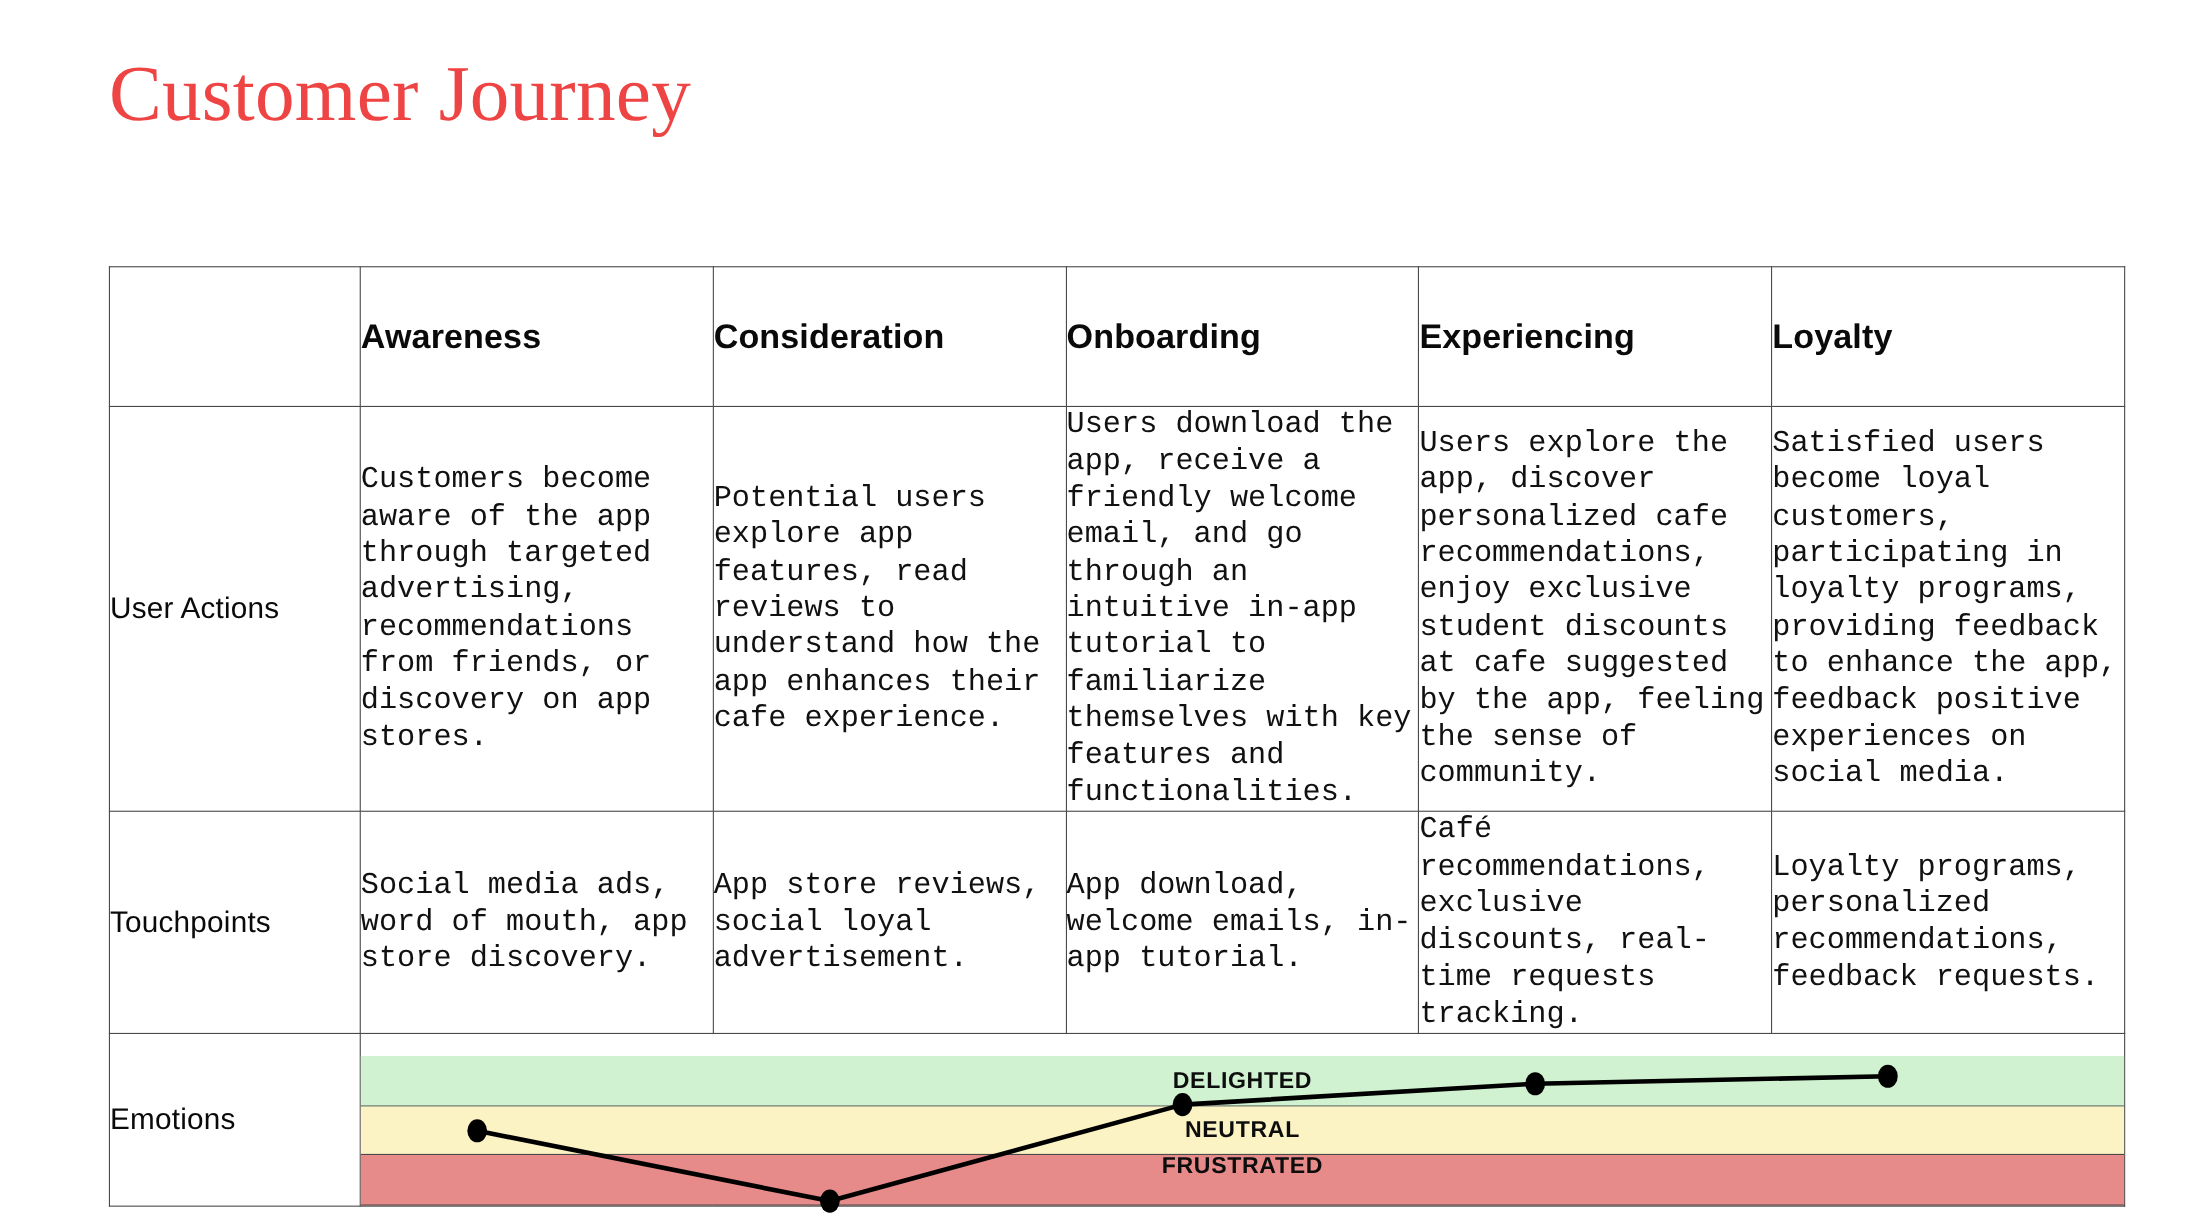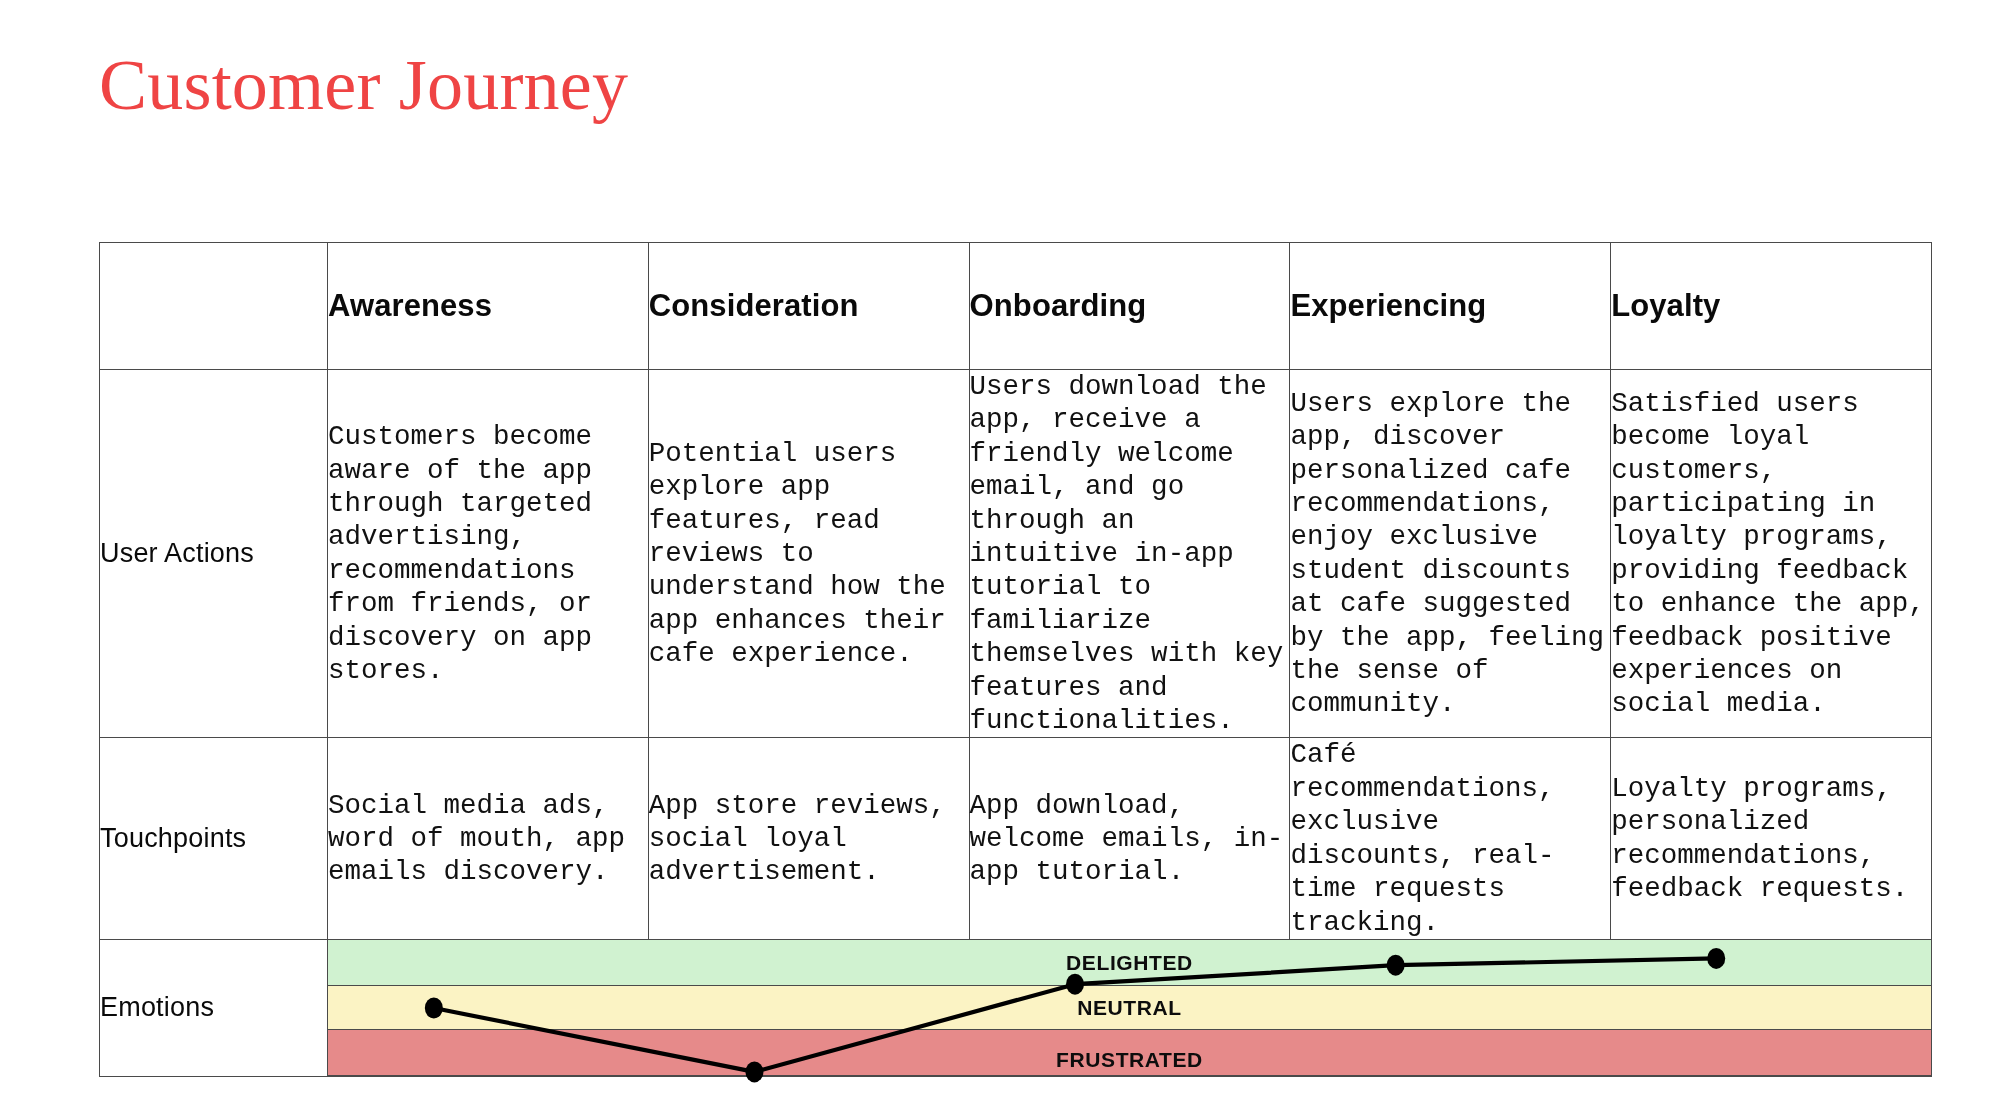--- a/index.html
+++ b/index.html
@@ -51,42 +51,42 @@
     font-family:Liberation Mono, monospace;
   }
   .row-useractions td{height:322px;}
   .row-touchpoints td{height:182px;}
 
   
   .row-emotions > td{height:136px;padding:0;}
   .emotion-label-cell{vertical-align:middle;}
   .emotion-band-cell{position:relative;padding:0;vertical-align:top;}
 
-  .bands{position:relative;width:100%;height:136px;}
+  .bands{position:relative;width:100%;height:136px;margin-top:20px;}
   .band{
     position:absolute;left:0;right:0;
     box-sizing:border-box;
     border-bottom:1.6px solid #4a4a4a;
   }
   .band:last-child{border-bottom:none;}
   .band-delighted{top:0;height:46px;background:#d0f2d0;}
   .band-neutral{top:46px;height:44px;background:#fbf3c4;}
   .band-frustrated{top:90px;height:46px;background:#e68a8a;}
 
   .band-text{
     position:absolute;
     font-size:21px;font-weight:bold;color:#0d0d0d;
     letter-spacing:0.6px;
     white-space:nowrap;
     transform:translate(-50%,-50%);
     left:50%;
   }
   .bt-delighted{top:23px;}
   .bt-neutral{top:68px;}
-  .bt-frustrated{top:120px;}
+  .bt-frustrated{top:100px;}
 
   .emotion-svg{
     position:absolute;left:0;top:0;
     width:100%;height:136px;
     overflow:visible;
     pointer-events:none;
   }
 </style>
 </head>
 <body>
@@ -133,21 +133,21 @@
       <td class="body-cell">Potential users explore app features, read reviews to understand how the app enhances their cafe experience.</td>
       <td class="body-cell">Users download the app, receive a friendly welcome email, and go through an intuitive in-app tutorial to familiarize themselves with key features and functionalities.</td>
       <td class="body-cell">Users explore the app, discover personalized cafe recommendations, enjoy exclusive student discounts at cafe suggested by the app, feeling the sense of community.</td>
       <td class="body-cell">Satisfied users become loyal customers, participating in loyalty programs, providing feedback to enhance the app, feedback positive experiences on social media.</td>
     </tr>
 
     <tr class="row-touchpoints">
       <td>
         <span class="rowlabel">Touchpoints</span>
       </td>
-      <td class="body-cell">Social media ads, word of mouth, app emails discovery.</td>
+      <td class="body-cell">Social media ads, word of mouth, app store discovery.</td>
       <td class="body-cell">App store reviews, social loyal advertisement.</td>
       <td class="body-cell">App download, welcome emails, in-app tutorial.</td>
       <td class="body-cell">Café recommendations, exclusive discounts, real-time requests tracking.</td>
       <td class="body-cell">Loyalty programs, personalized recommendations, feedback requests.</td>
     </tr>
 
     <tr class="row-emotions">
       <td class="emotion-label-cell">
         <span class="rowlabel">Emotions</span>
       </td>

